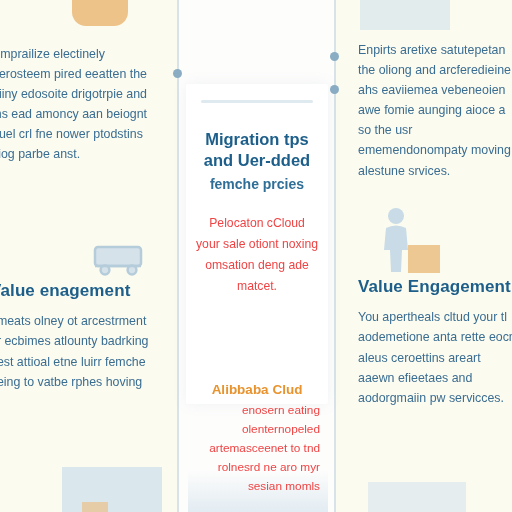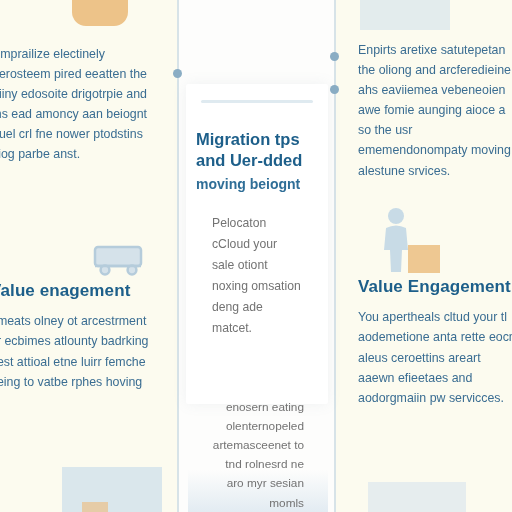--- a/index.html
+++ b/index.html
@@ -153,21 +153,21 @@
 
   
   .center-card {
     position: absolute;
     left: 186px; top: 84px;
     width: 142px;
     height: 320px;
     background: #ffffff;
     box-shadow: 0 0 14px rgba(120,140,160,.10);
     border-radius: 2px;
-    text-align: left;
+    text-align: center;
     box-sizing: border-box;
     padding: 16px 10px 12px 10px;
   }
   .card-rule {
     width: 112px;
     height: 3px;
     background: #dfeaf0;
     margin: 0 auto 26px auto;
     border-radius: 2px;
   }
@@ -179,24 +179,24 @@
     margin: 0 0 4px 0;
   }
   .card-subtitle {
     color: #2f6e97;
     font-size: 14px;
     font-weight: bold;
     line-height: 1.3;
     margin: 0 0 20px 0;
   }
   .card-body {
-    color: #737373;
+    color: #ef4444;
     font-size: 12.2px;
     line-height: 1.72;
-    margin: 16px;
+    margin: 0;
   }
   .brand-line {
     color: #e8932e;
     font-size: 13.5px;
     font-weight: bold;
     margin: 0 0 4px 0;
   }
   .center-lower {
     position: absolute;
     left: 186px; top: 382px;
@@ -260,21 +260,22 @@
   </div>
 
   <div class="txt-block right-mid-text">
     <h2 class="h-section">Value Engagement</h2>
     <p class="p-body">You apertheals cltud your tl aodemetione anta rette eocn aleus ceroettins areart aaewn efieetaes and aodorgmaiin pw servicces.</p>
   </div>
 
   <div class="center-card">
     <div class="card-rule"></div>
     <h1 class="card-title">Migration tps and Uer-dded</h1>
-    <h2 class="card-subtitle">moving beiognt</h2>
+    <h2 class="card-subtitle">femche prcies</h2>
     <p class="card-body">Pelocaton cCloud your sale otiont noxing omsation deng ade matcet.</p>
   </div>
 
   <div class="center-lower">
+    <p class="brand-line">Alibbaba Clud</p>
     <p class="card-body">enosern eating olenternopeled artemasceenet to tnd rolnesrd ne aro myr sesian momls</p>
   </div>
 
 </div>
 
 </body></html>

